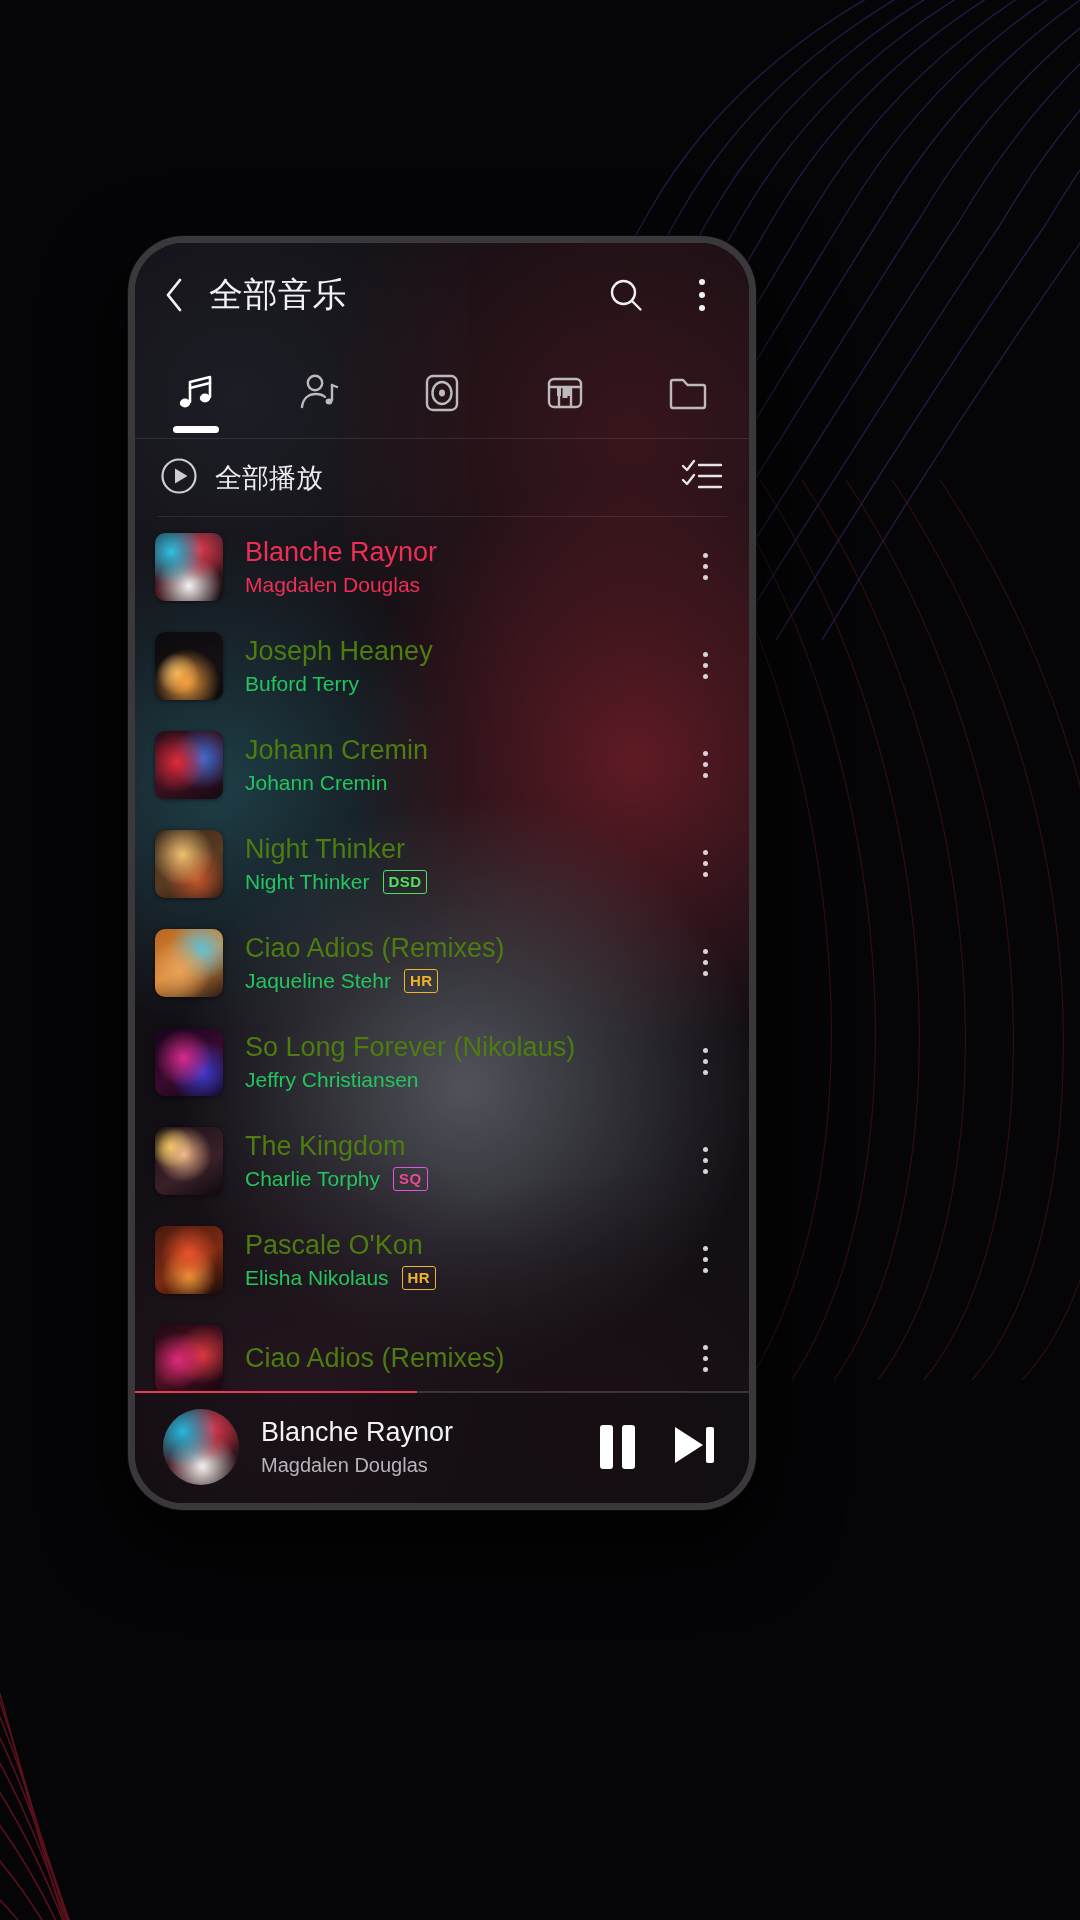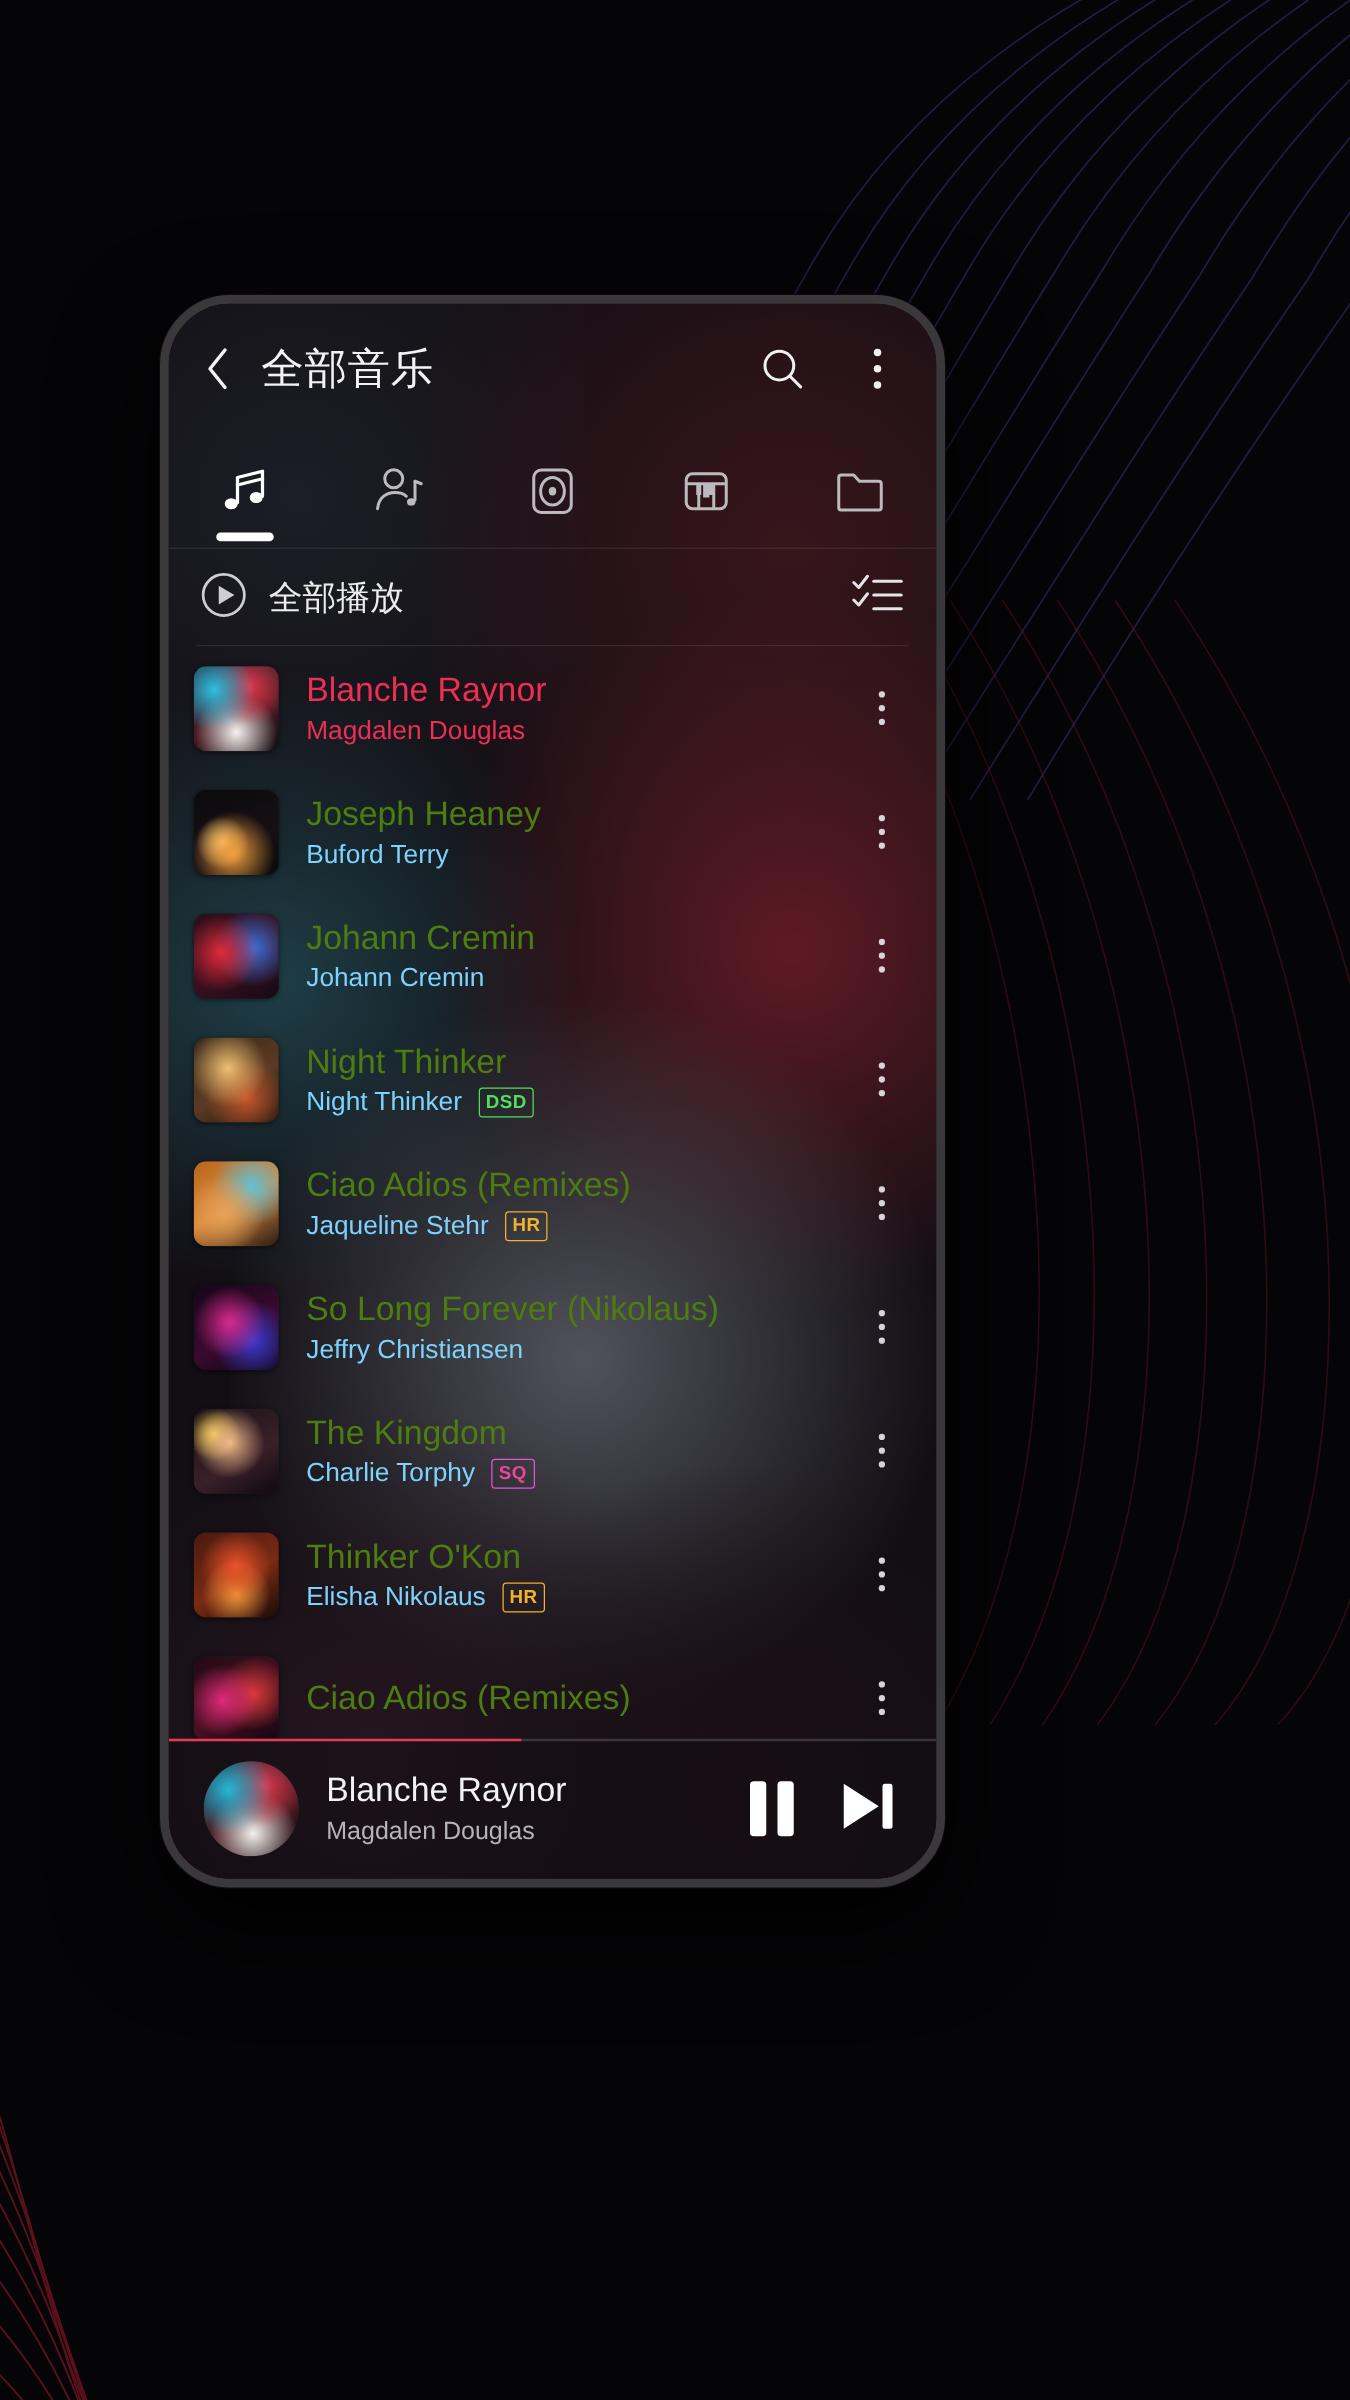--- a/index.html
+++ b/index.html
@@ -68,21 +68,21 @@
 
   
   .list{ flex:1; overflow:hidden; }
   .row{ height:99px; display:flex; align-items:center; padding:0 22px 0 20px; position:relative; }
   .art{ width:68px; height:68px; border-radius:10px; flex:0 0 auto; overflow:hidden; position:relative;
         background:#221c24; box-shadow:0 1px 4px rgba(0,0,0,.5); }
   .art i{ position:absolute; inset:0; display:block; }
   .meta{ flex:1; min-width:0; margin-left:22px; }
   .t1{ font-size:27px; color:#4d7c0f; white-space:nowrap; overflow:hidden; text-overflow:ellipsis; line-height:1.22; }
   .t2line{ display:flex; align-items:center; gap:13px; margin-top:5px; }
-  .t2{ font-size:21px; color:#7dd3fc; white-space:nowrap; overflow:hidden; text-overflow:ellipsis; }
+  .t2{ font-size:21px; color:#22c55e; white-space:nowrap; overflow:hidden; text-overflow:ellipsis; }
   .row.playing .t1,.row.playing .t2{ color:#ef2e55; }
   .badge{ font-size:15px; line-height:1; padding:3px 5px 4px; border:1.6px solid; border-radius:3px;
           letter-spacing:.4px; font-weight:bold; flex:0 0 auto; }
   .badge.dsd{ color:#4ee05a; border-color:#4ee05a; }
   .badge.hr { color:#f0b32a; border-color:#f0b32a; }
   .badge.sq { color:#ec4899; border-color:#e055e0; }
   .kebab{ width:44px; height:56px; display:flex; flex-direction:column; align-items:center; justify-content:center; gap:6px; flex:0 0 auto; }
   .kebab span{ width:5px; height:5px; border-radius:50%; background:#d6d4d9; display:block; }
   .row.playing .kebab span{ background:#d6d4d9; }
 
@@ -379,21 +379,21 @@
                 <span></span>
                 <span></span>
                 <span></span>
               </div>
             </div>
             <div class="row">
               <div class="art">
                 <i style="background: radial-gradient(circle at 50% 40%, rgb(232, 82, 42) 0%, rgba(100, 26, 10, 0) 54%), radial-gradient(circle at 50% 72%, rgb(240, 154, 58) 0%, rgba(110, 60, 12, 0) 46%), linear-gradient(150deg, rgb(74, 26, 16), rgb(122, 42, 18) 55%, rgb(26, 12, 8));"></i>
               </div>
               <div class="meta">
-                <div class="t1">Thinker O'Kon</div>
+                <div class="t1">Pascale O'Kon</div>
                 <div class="t2line">
                   <div class="t2">Elisha Nikolaus</div>
                   <span class="badge hr">HR</span>
                 </div>
               </div>
               <div class="kebab">
                 <span></span>
                 <span></span>
                 <span></span>
               </div>

